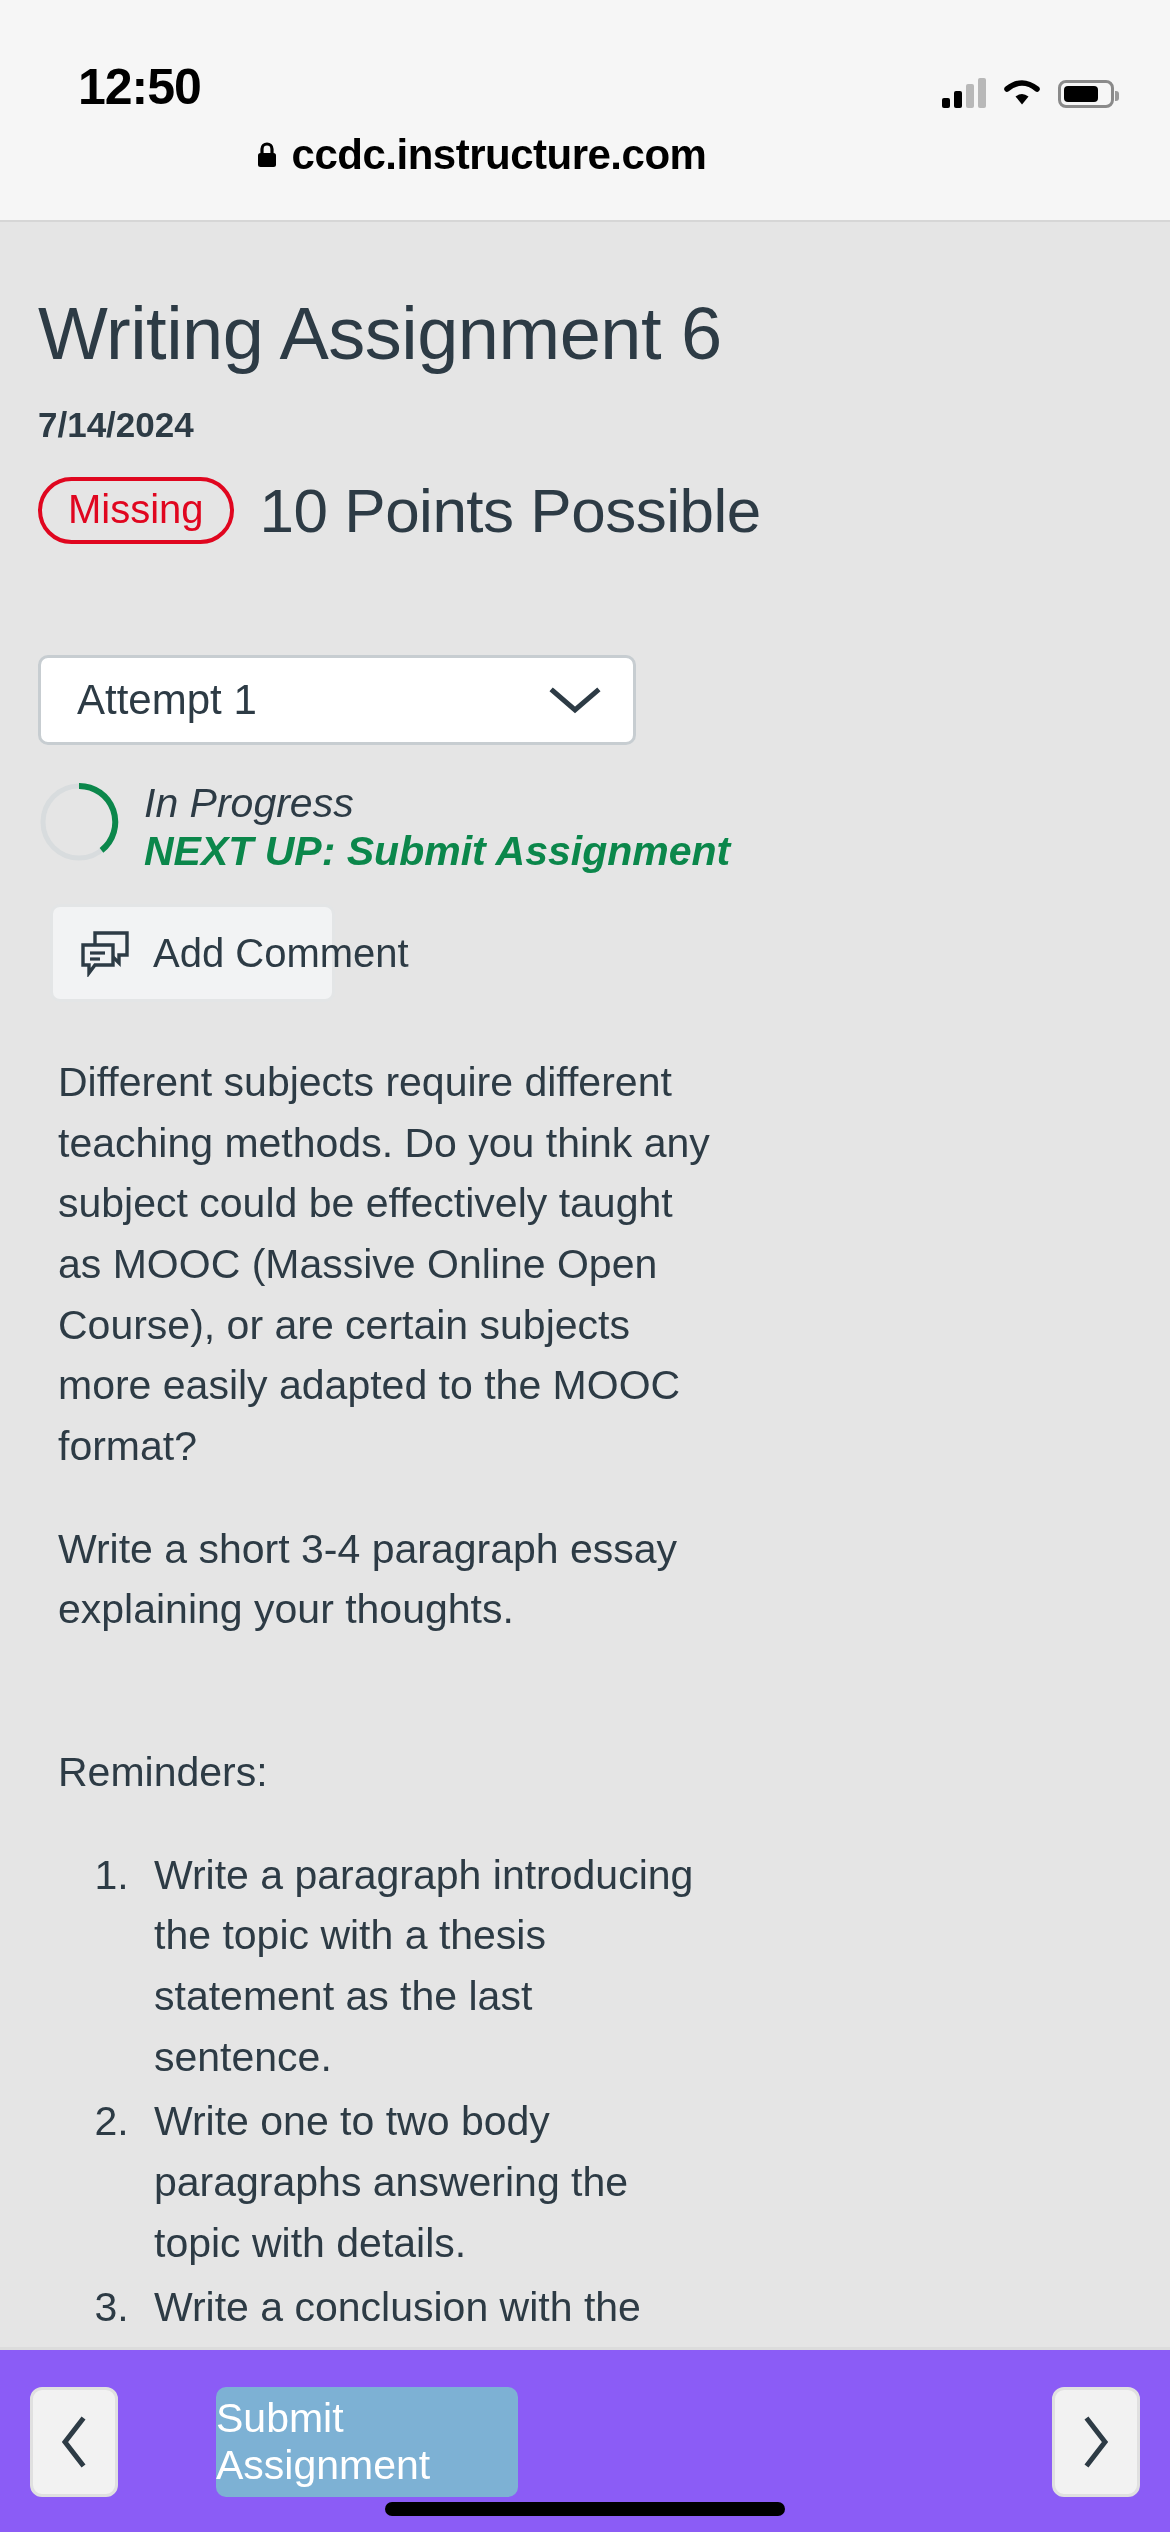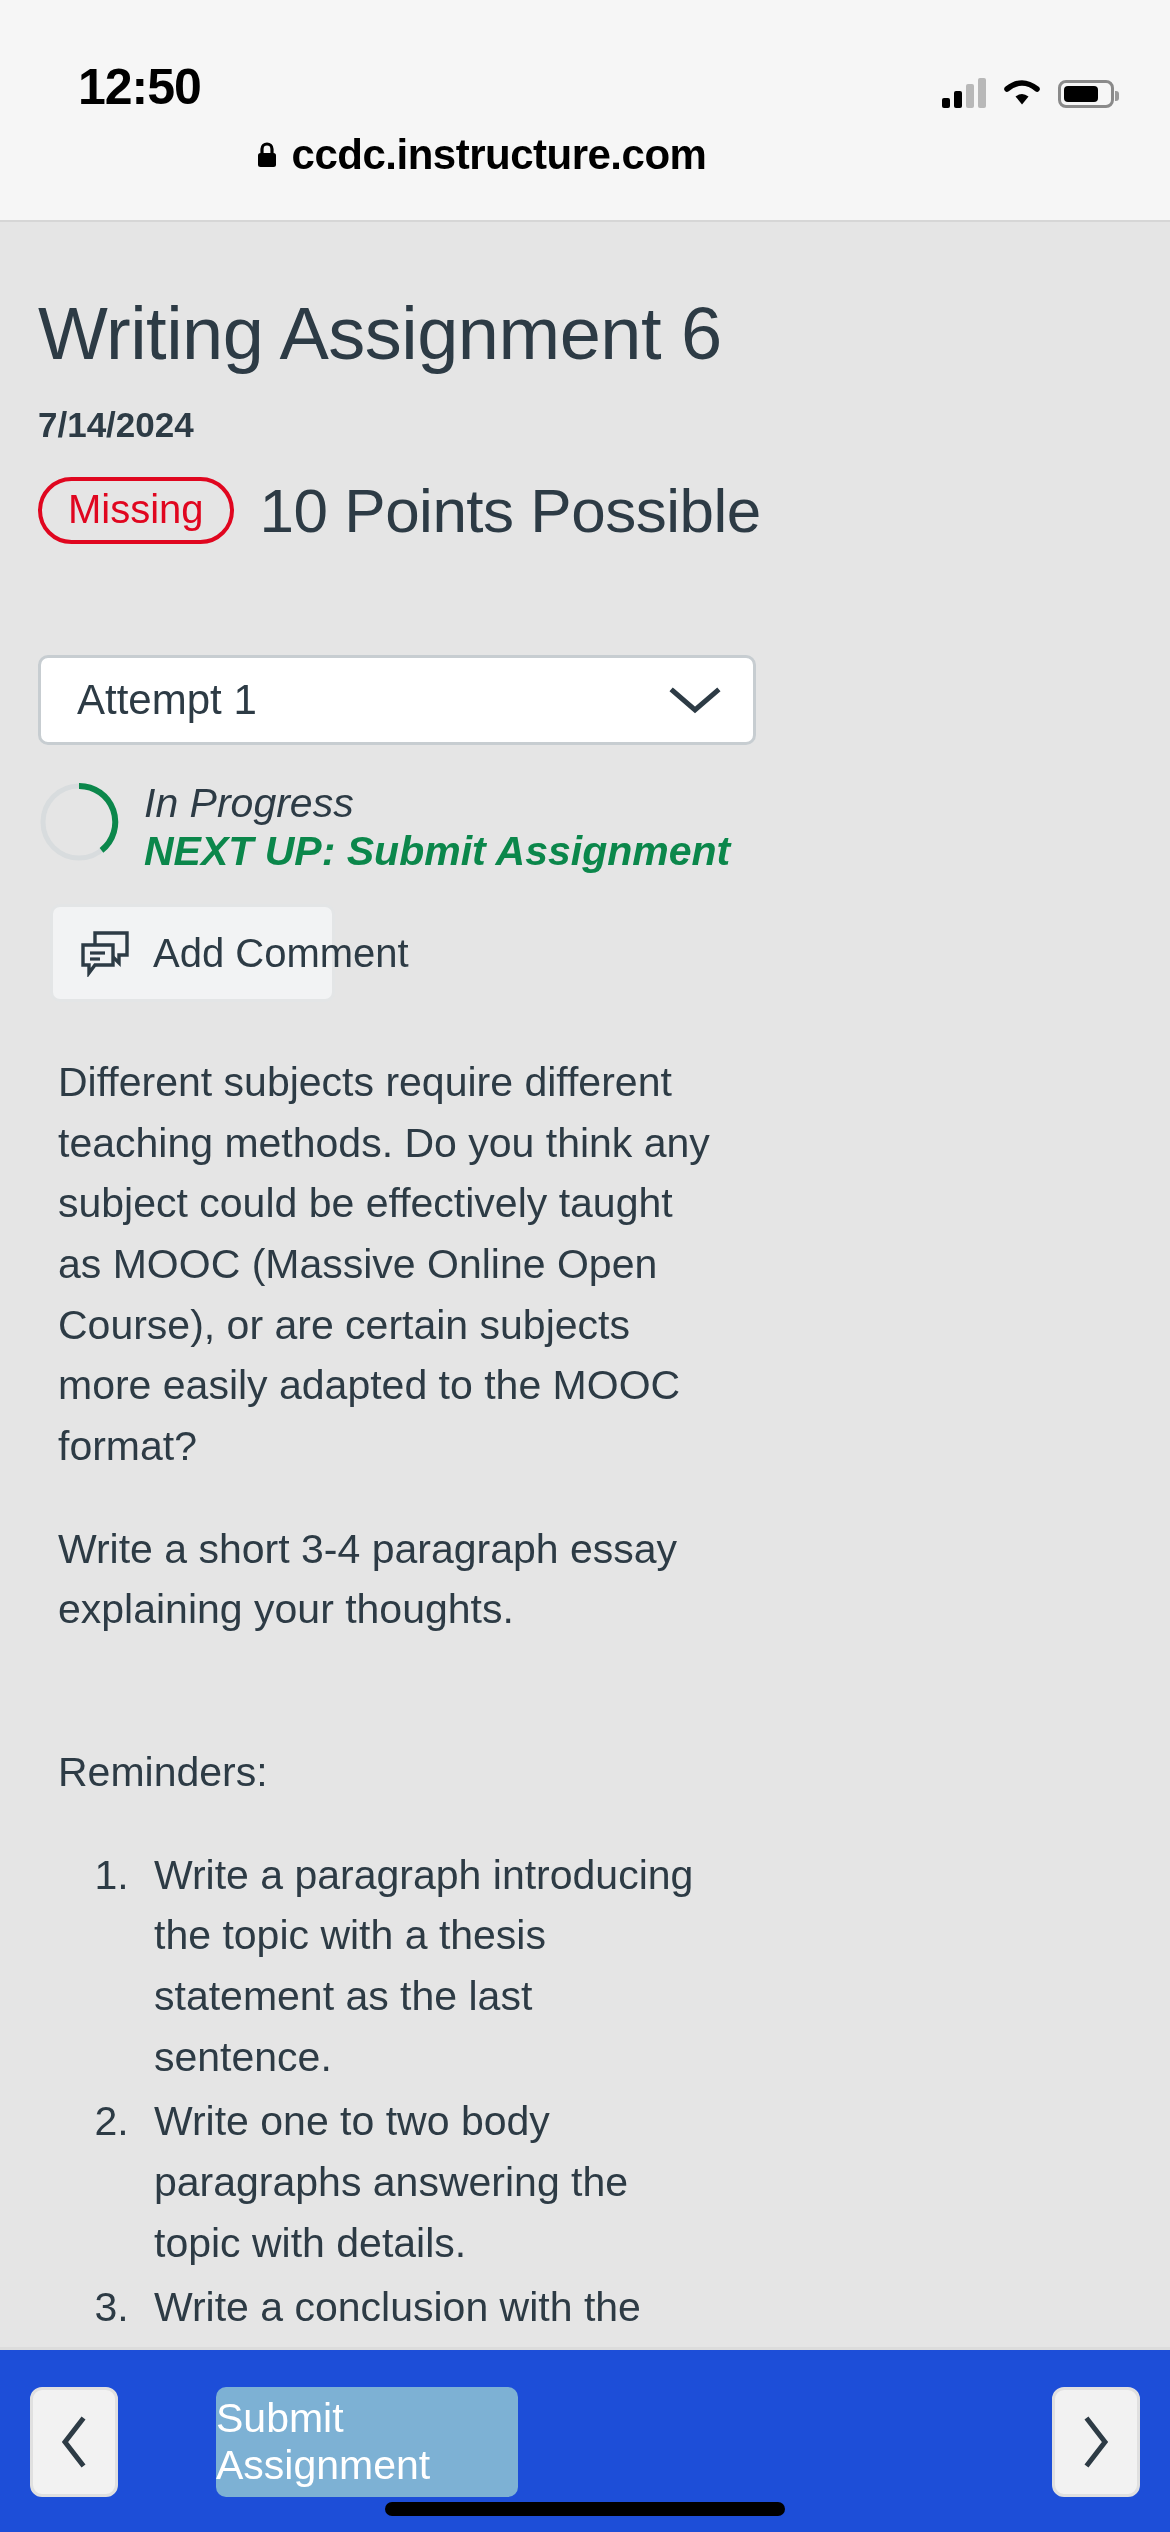--- a/index.html
+++ b/index.html
@@ -80,21 +80,21 @@
     padding:8px 26px 11px 26px;
     font-size:40px; font-weight:400; color:#e0061f; line-height:1;
   }
   .points {
     font-size:62px; font-weight:400; color:#2d3b45;
     letter-spacing:-0.5px; line-height:1;
   }
 
   .attempt-select {
     position:absolute; left:38px; top:433px;
-    width:718px; height:90px;
+    width:598px; height:90px;
     border:3px solid #c7cdd1; border-radius:10px; background:#fff;
     display:flex; align-items:center; justify-content:space-between;
     padding:0 28px 0 36px;
   }
   .attempt-label { font-size:42px; font-weight:400; color:#2d3b45; }
   .chev-dn { width:60px; height:34px; }
 
   .progress-row {
     position:absolute; left:38px; top:555px;
     display:flex; align-items:flex-start; gap:24px;
@@ -124,21 +124,21 @@
   .desc p { margin-bottom:42px; }
   .spacer { height:60px; }
   .desc ol {
     margin-top:26px; padding-left:82px;
   }
   .desc ol li { margin-bottom:4px; padding-left:14px; }
 
   
   .bottombar {
     position:absolute; left:0; top:2347px; width:1170px; height:185px;
-    background:#1d4ed8; border-top:3px solid #dcdcdc;
+    background:#8b5cf6; border-top:3px solid #dcdcdc;
   }
   .navbtn {
     position:absolute; top:37px; width:88px; height:110px;
     background:#f2f2f2; border:3px solid #e0e0e0; border-radius:12px;
     display:flex; align-items:center; justify-content:center;
   }
   .navbtn.prev { left:30px; }
   .navbtn.next { right:30px; }
   .navchev { width:30px; height:52px; }
   .submit-btn {

